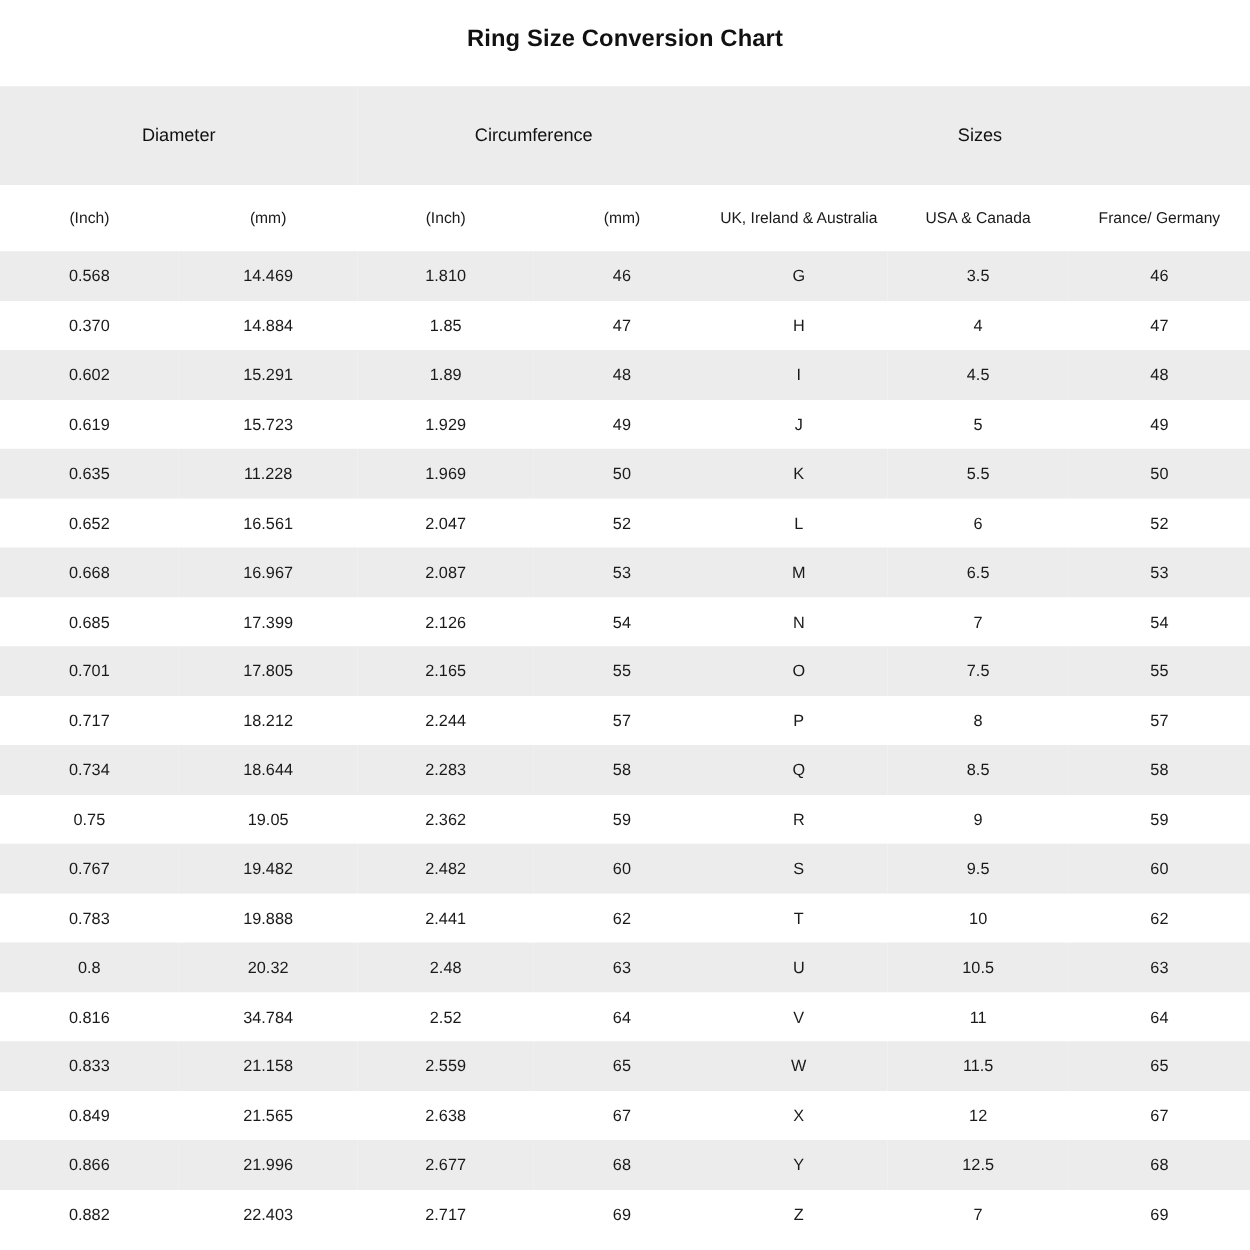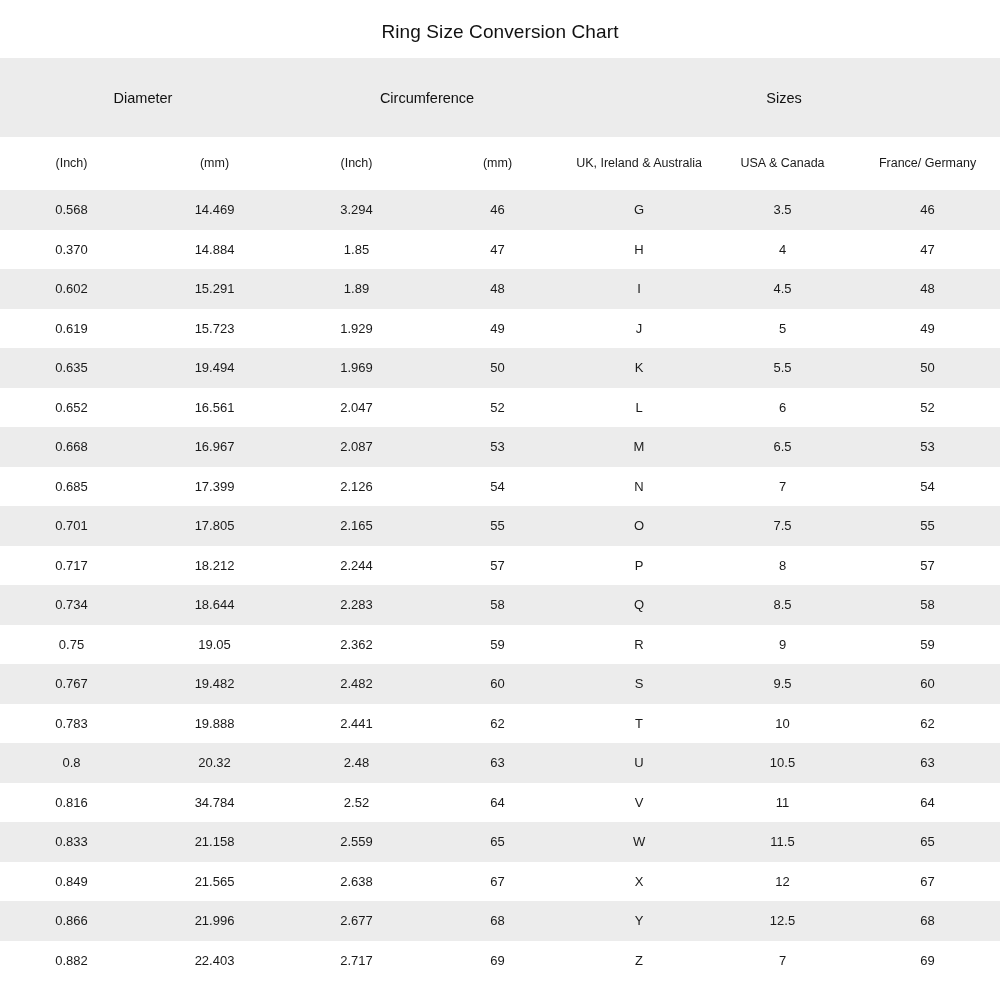--- a/index.html
+++ b/index.html
@@ -14,23 +14,23 @@
     color: #1a1a1a;
     overflow: hidden;
   }
   .page {
     width: 1000px;
     box-sizing: border-box;
   }
   .title {
     text-align: center;
     font-size: 19px;
-    font-weight: normal;
+    font-weight: bold;
     color: #111111;
-    padding: 21px 0 15px 0;
+    padding: 21px 0 26px 0;
     letter-spacing: 0.1px;
   }
   table.chart {
     width: 1000px;
     border-collapse: collapse;
     table-layout: fixed;
   }
   table.chart td, table.chart th {
     text-align: center;
     vertical-align: middle;
@@ -103,21 +103,21 @@
         <td>(mm)</td>
         <td>UK, Ireland &amp; Australia</td>
         <td>USA &amp; Canada</td>
         <td>France/ Germany</td>
       </tr>
     </thead>
     <tbody>
       <tr class="odd">
         <td>0.568</td>
         <td>14.469</td>
-        <td>3.294</td>
+        <td>1.810</td>
         <td>46</td>
         <td>G</td>
         <td>3.5</td>
         <td>46</td>
       </tr>
       <tr class="even">
         <td>0.370</td>
         <td>14.884</td>
         <td>1.85</td>
         <td>47</td>
@@ -138,21 +138,21 @@
         <td>0.619</td>
         <td>15.723</td>
         <td>1.929</td>
         <td>49</td>
         <td>J</td>
         <td>5</td>
         <td>49</td>
       </tr>
       <tr class="odd">
         <td>0.635</td>
-        <td>19.494</td>
+        <td>11.228</td>
         <td>1.969</td>
         <td>50</td>
         <td>K</td>
         <td>5.5</td>
         <td>50</td>
       </tr>
       <tr class="even">
         <td>0.652</td>
         <td>16.561</td>
         <td>2.047</td>

